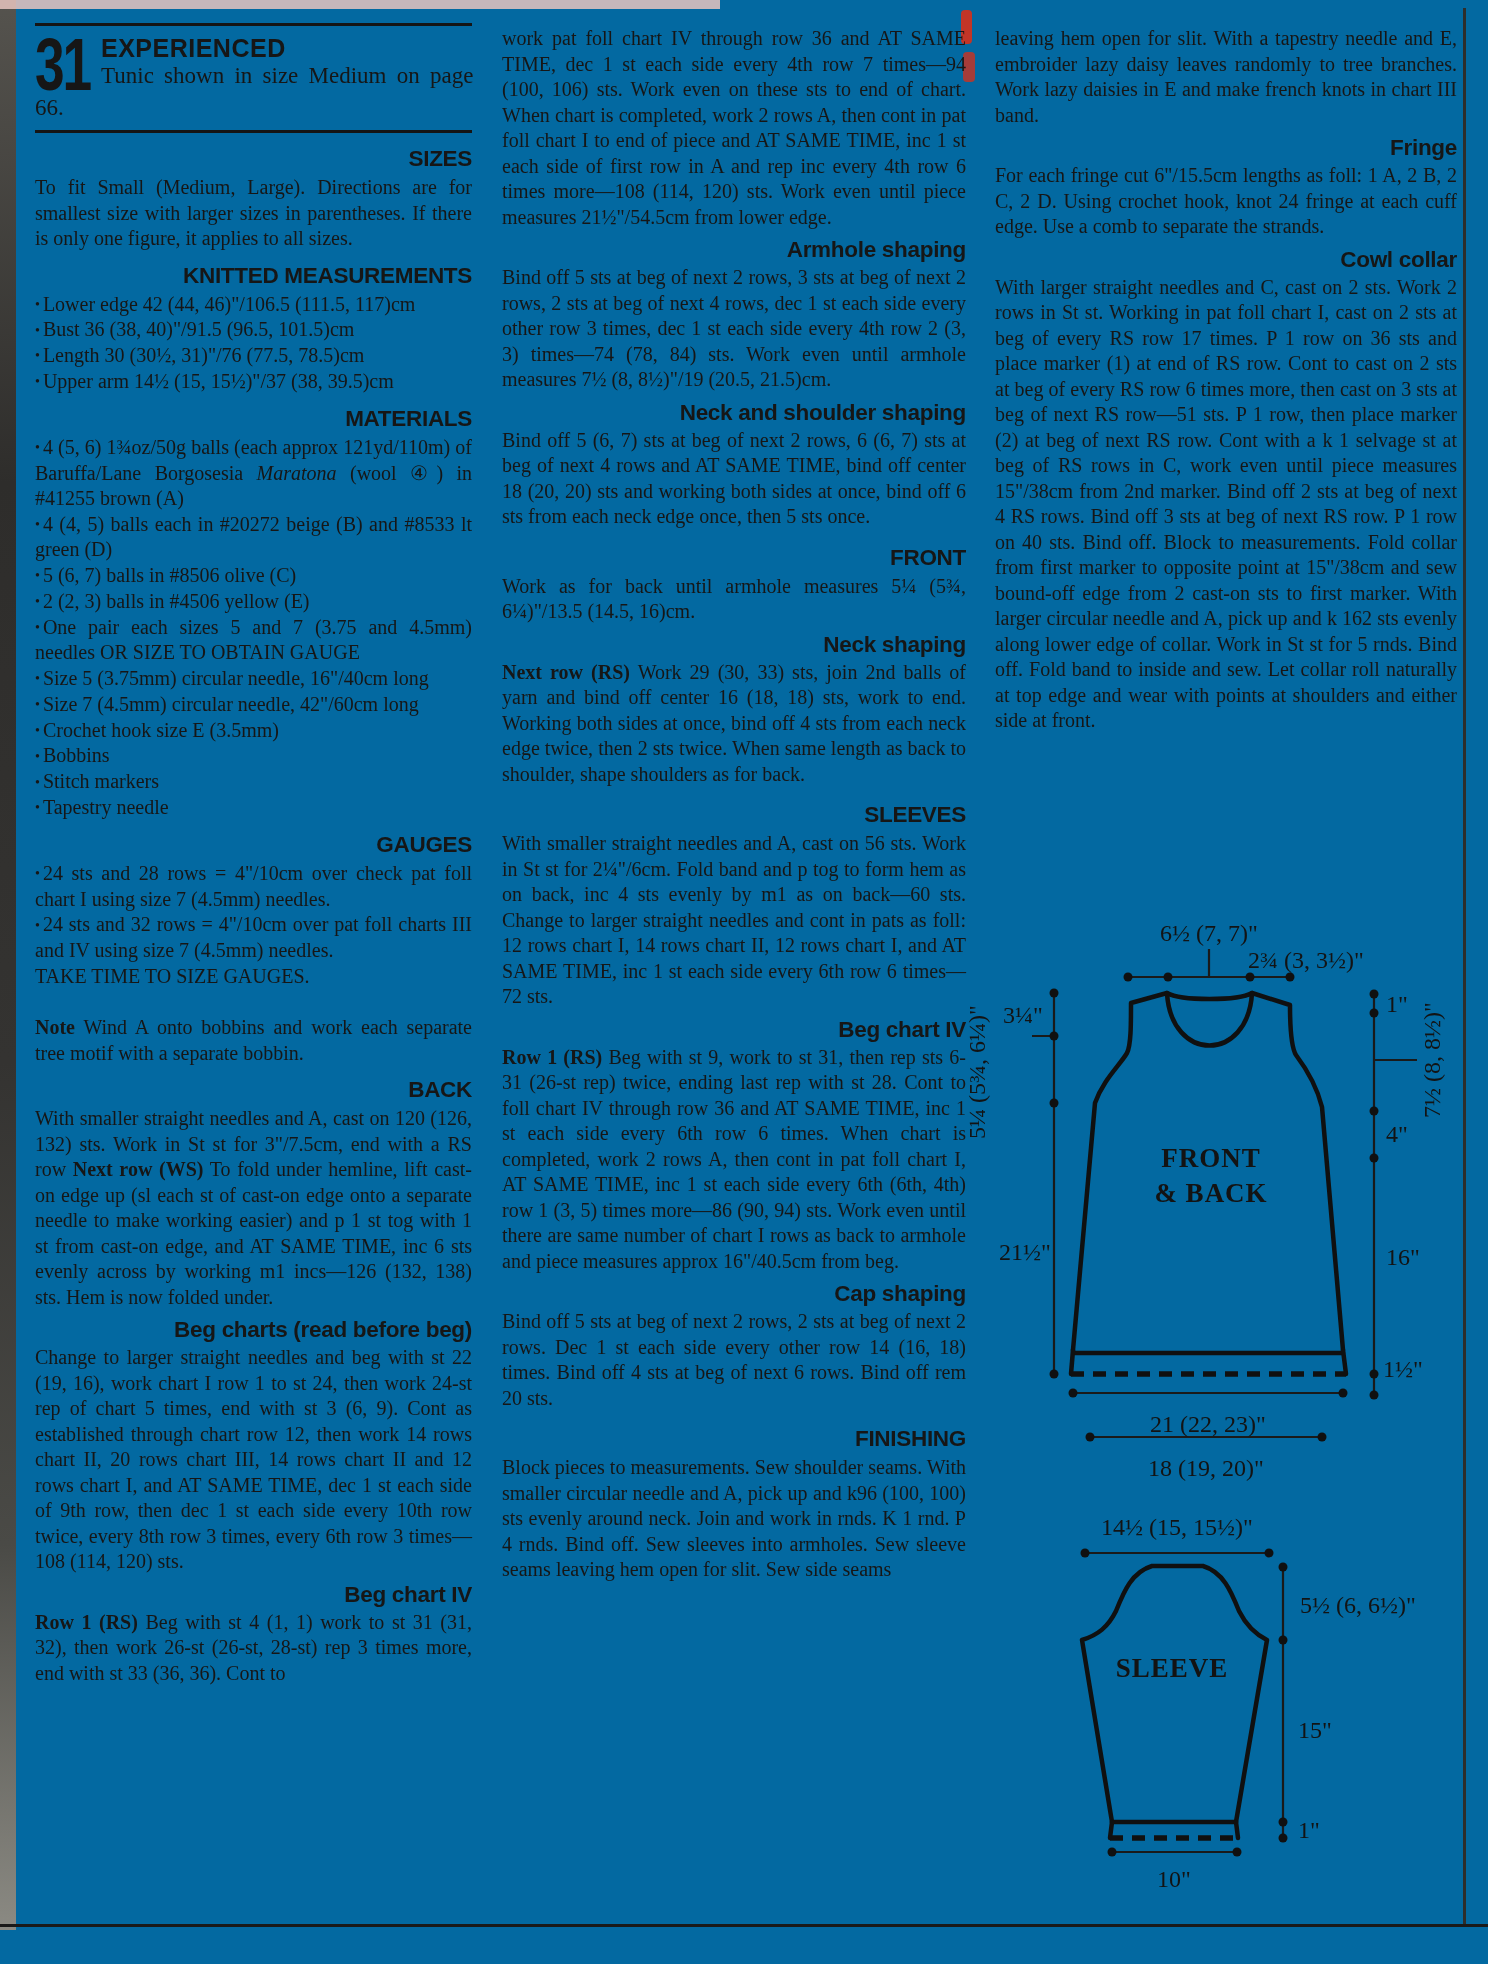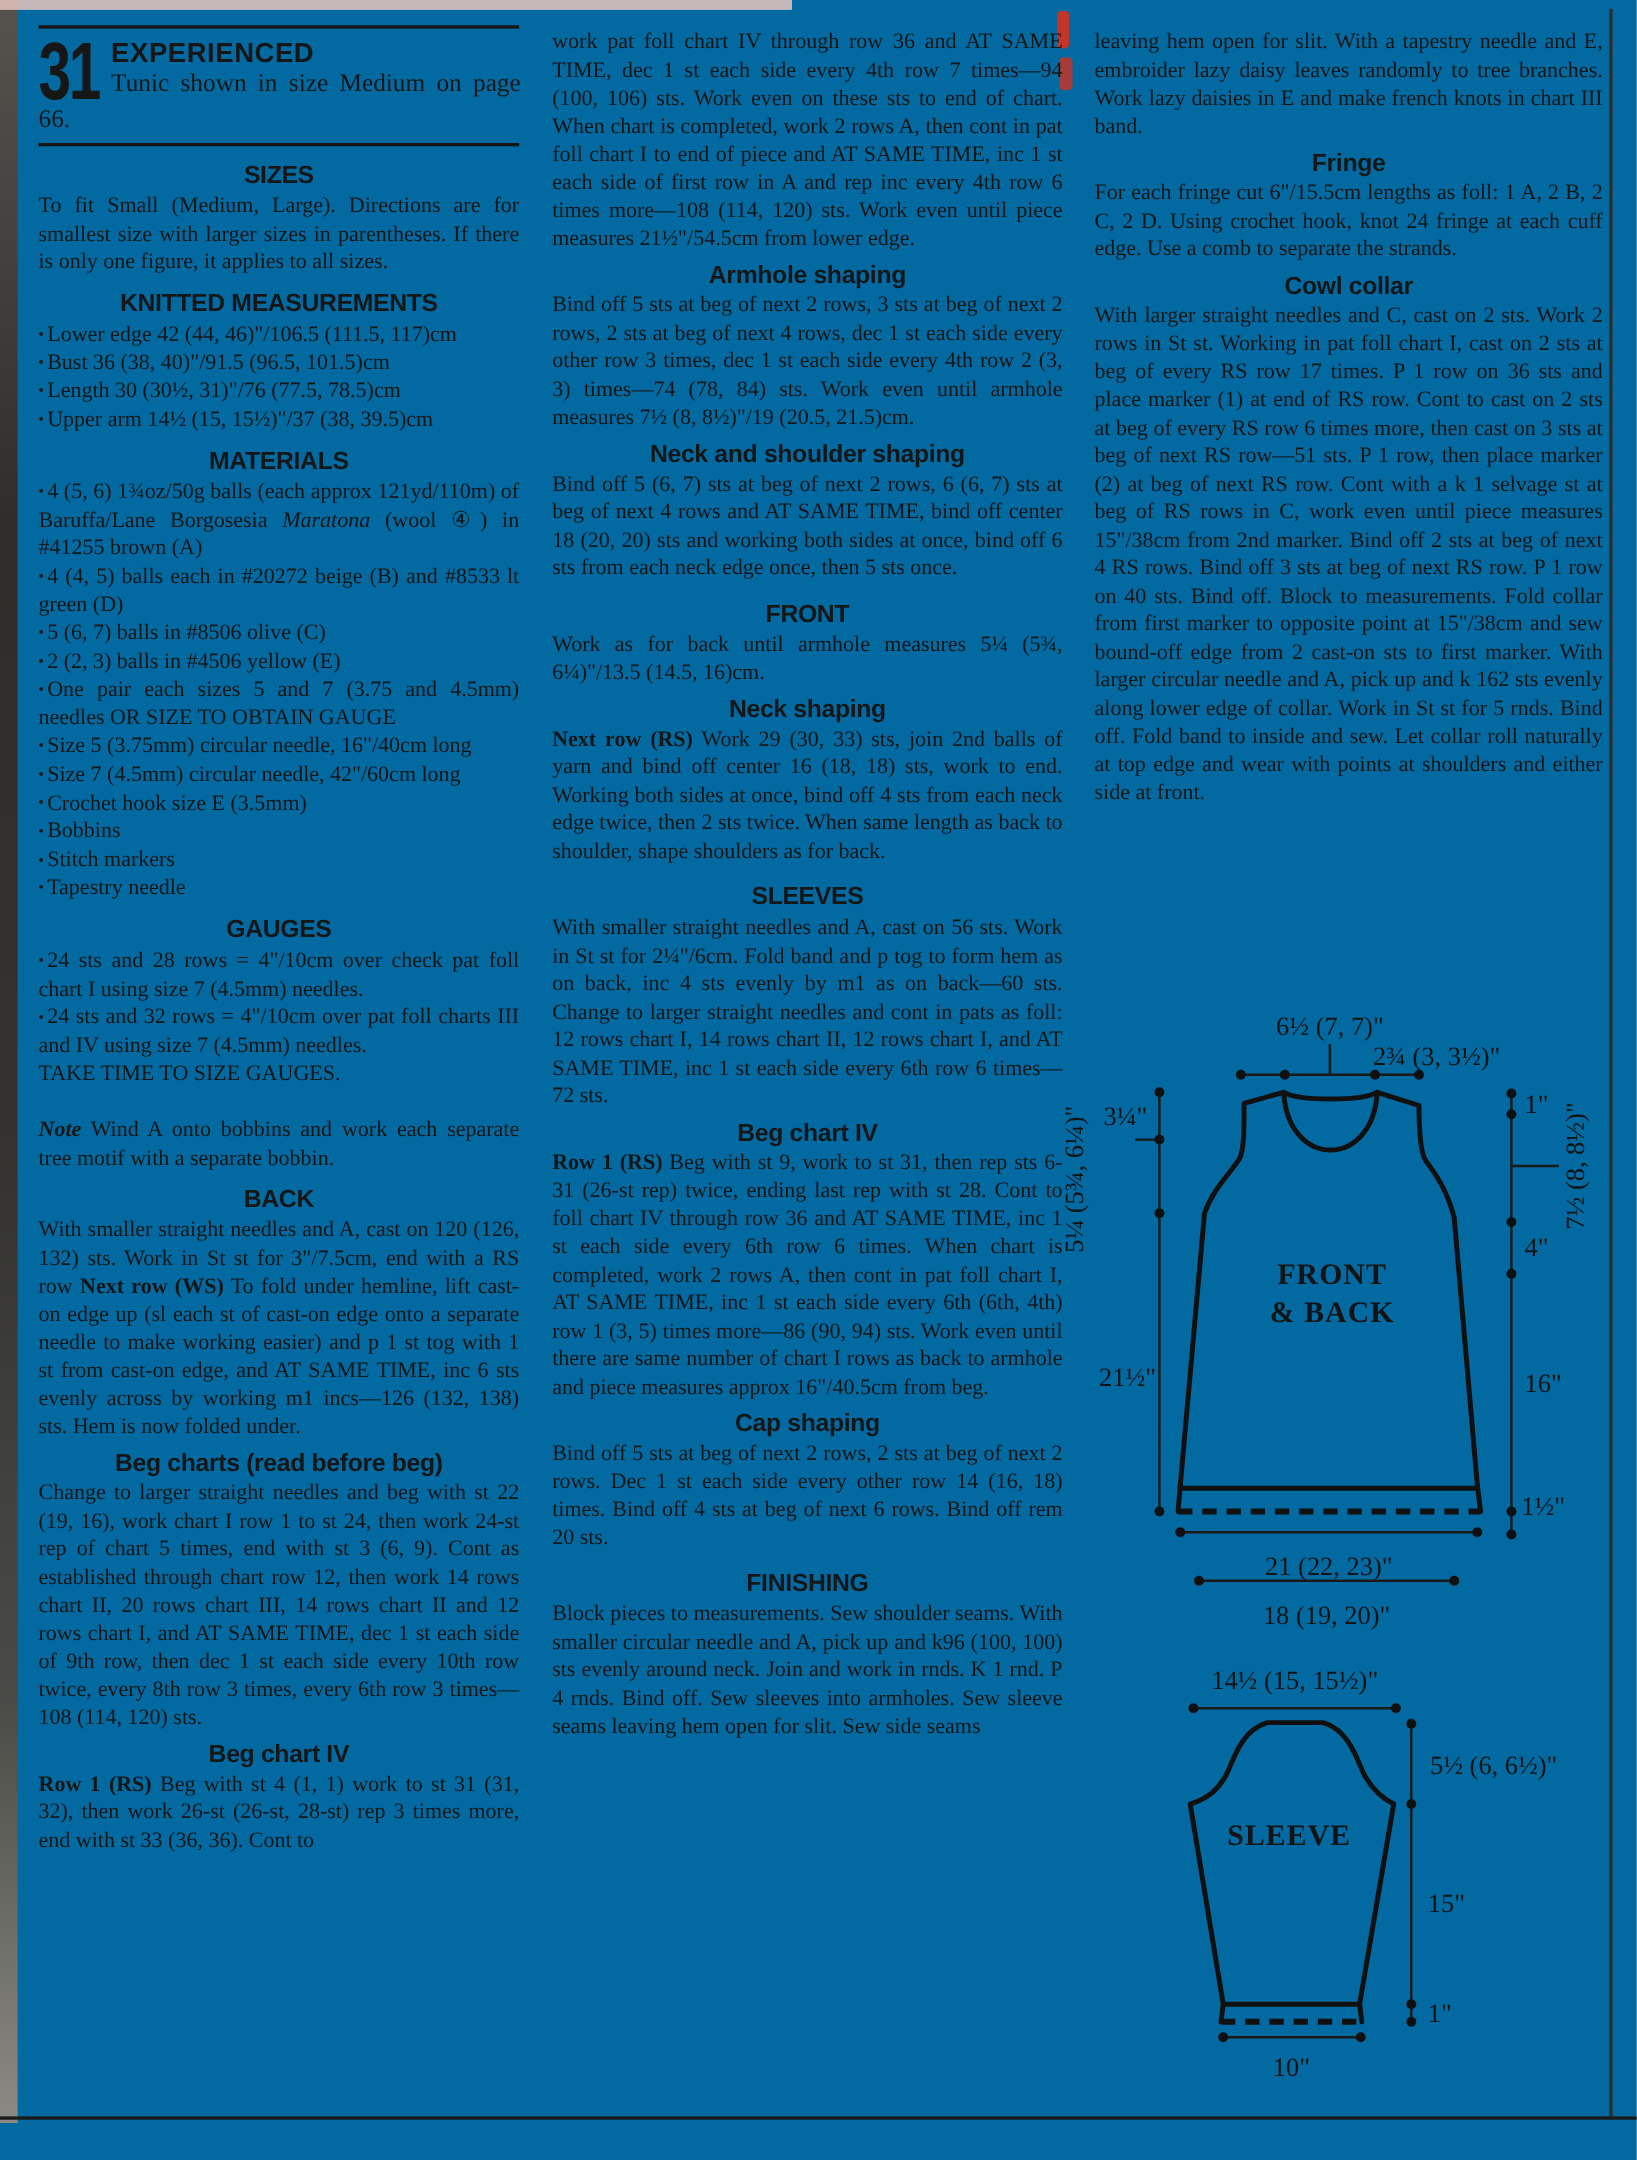--- a/index.html
+++ b/index.html
@@ -21,31 +21,31 @@
   .skill{position:absolute;left:66px;top:34px;font-family:"Liberation Sans",sans-serif;font-weight:bold;
          font-size:25px;letter-spacing:.5px;}
   .subtitle1{position:absolute;left:66px;top:63px;width:372px;font-size:23px;word-spacing:4.5px;white-space:nowrap;}
   .subtitle2{position:absolute;left:0;top:95px;font-size:23px;}
   
   .col{position:absolute;text-align:justify;font-size:20px;line-height:25.5px;}
   #col-left{left:35px;top:146px;width:437px;}
   #col-mid{left:502px;top:26px;width:464px;}
   #col-right{left:995px;top:26px;width:462px;}
   .h2,.h3{font-family:"Liberation Sans",sans-serif;font-weight:bold;font-size:22.5px;line-height:26px;
-          letter-spacing:-.3px;text-align:center;}
+          letter-spacing:-.3px;text-align:right;}
   .h2{margin:11px 0 3px;}
   .h3{margin:7px 0 2px;}
   .h2.first{margin-top:0;}
   .h2.major{margin-top:15px;}
   .para{margin:0;}
   .para.mt{margin-top:26px;}
   .bullet{font-size:.7em;vertical-align:.12em;padding-right:3px;}
   .b{font-weight:bold;}
   .i{font-style:italic;}
-  .bi{font-weight:bold;font-style:italic;}
+  .bi{font-weight:bold;}
   
   .schem{position:absolute;}
   #schem-fb{left:965px;top:915px;}
   #schem-sl{left:1000px;top:1495px;}
   .outline{stroke:#101010;stroke-width:4.5;fill:none;stroke-linejoin:round;stroke-linecap:round;}
   .dash{stroke:#101010;stroke-width:5.5;stroke-dasharray:13 9;fill:none;}
   .dim{stroke:#1a1a1a;stroke-width:2.2;fill:none;}
   .dot{fill:#101010;}
   .schem text{font-family:"Liberation Serif",serif;font-size:24px;fill:#131313;}
   .schem text.big{font-size:27px;font-weight:bold;letter-spacing:1px;}

